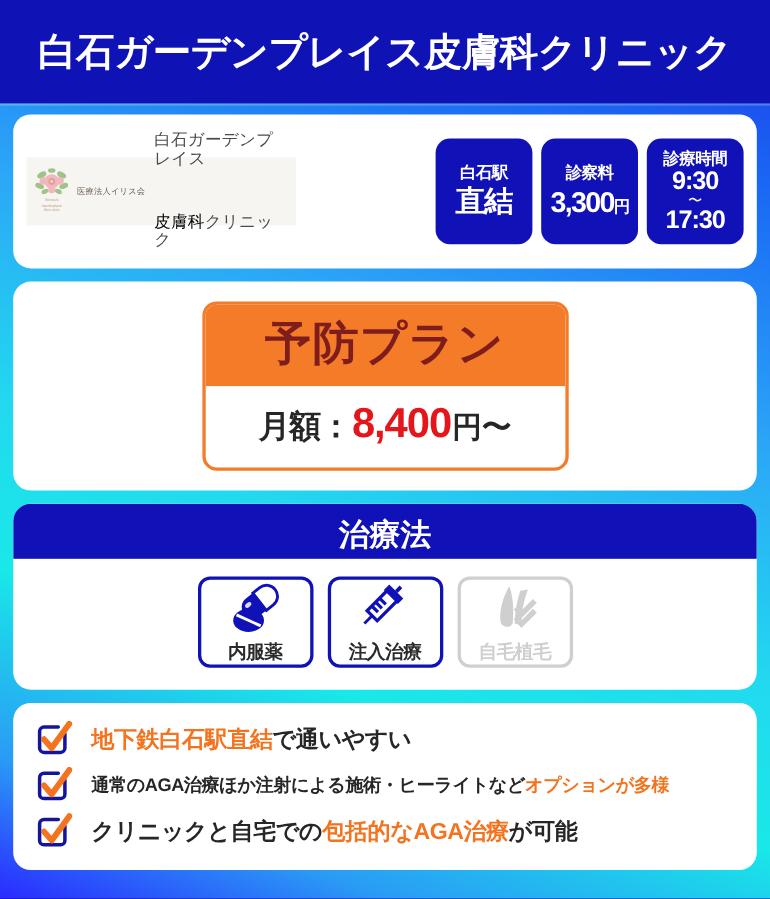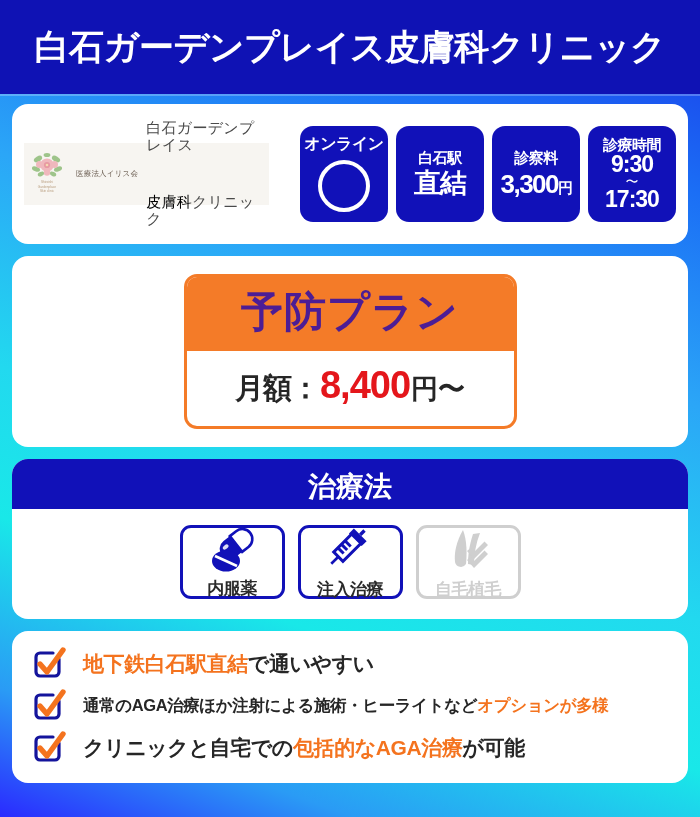--- a/index.html
+++ b/index.html
@@ -33,21 +33,21 @@
   
   .clinic-card{
     height:140px;display:flex;align-items:center;padding:0 12px;margin-bottom:12px;
   }
   .logo-box{
     flex:0 0 auto;width:245px;height:62px;background:#f7f5f1;
     display:flex;align-items:center;padding:0 6px;box-sizing:border-box;gap:6px;
   }
   .logo-mark{width:34px;height:44px;flex:0 0 auto;display:flex;flex-direction:column;align-items:center;}
   .logo-sub{font-size:3.2px;color:#b89d7e;line-height:1.45;text-align:center;margin-top:1px;}
-  .logo-corp{font-size:7.5px;color:#6a5c50;white-space:nowrap;letter-spacing:.2px;margin-left:6px;}
+  .logo-corp{font-size:7.5px;color:#6a5c50;white-space:nowrap;letter-spacing:.2px;}
   .logo-name{display:flex;flex-direction:column;line-height:1.12;margin-left:2px;gap:40px;}
   .logo-name-1{font-size:15px;color:#4a4a4a;font-family:"Liberation Serif","DejaVu Serif",serif;letter-spacing:.3px;}
   .logo-name-2{font-size:15px;font-family:"Liberation Serif","DejaVu Serif",serif;letter-spacing:.3px;}
   .logo-pink{color:#000000;}
   .logo-gray{color:#4a4a4a;}
 
   .badges{display:flex;gap:8px;margin-left:auto;}
   .badge{
     width:88px;height:96px;background:#1111b8;border-radius:13px;color:#fff;
     display:flex;flex-direction:column;align-items:center;justify-content:center;
@@ -61,40 +61,40 @@
   .badge-price small{font-size:15px;}
   .badge-time{font-size:23px;font-weight:bold;line-height:1.0;letter-spacing:-1px;}
   .badge-tilde{font-size:13px;line-height:.9;}
 
   
   .plan-card{padding:18px 0;margin-bottom:12px;display:flex;justify-content:center;}
   .plan-inner{
     width:327px;border:3px solid #f47b28;border-radius:13px;overflow:hidden;background:#fff;
   }
   .plan-head{
-    background:#f47b28;color:#4c1d95;font-size:42px;font-weight:bold;
+    background:#f47b28;color:#7f1d1d;font-size:42px;font-weight:bold;
     text-align:center;padding:7px 0 11px 0;letter-spacing:1px;
   }
   .plan-body{
     display:flex;align-items:baseline;justify-content:center;padding:13px 0 17px 0;
     color:#262626;font-weight:bold;white-space:nowrap;
   }
   .plan-m{font-size:29px;letter-spacing:-1px;}
   .plan-num{font-size:38px;color:#e4161b;letter-spacing:-1px;margin:0 1px;}
   .plan-yen{font-size:27px;}
 
   
   .treat-card{overflow:hidden;margin-bottom:12px;}
   .treat-head{
     background:#1111b8;color:#fff;text-align:center;font-size:28px;font-weight:bold;
     padding:9px 0 3px 0;
   }
   .treat-row{display:flex;justify-content:center;gap:13px;padding:16px 0 20px 0;}
   .treat-item{
-    width:105px;height:74px;border:3px solid #1111b8;border-radius:11px;
+    width:105px;height:83px;border:3px solid #1111b8;border-radius:11px;
     display:flex;flex-direction:column;align-items:center;justify-content:center;gap:2px;
     box-sizing:border-box;background:#fff;
   }
   .treat-item.disabled{border-color:#cfcfcf;}
   .treat-ico{height:54px;display:flex;align-items:center;justify-content:center;}
   .treat-label{font-size:17px;font-weight:bold;color:#2a2a2a;letter-spacing:-.5px;}
   .treat-item.disabled .treat-label{color:#cfcfcf;}
 
   
   .check-card{padding:12px 0 14px 0;}
@@ -147,24 +147,20 @@
         </div>
         <div class="logo-corp">医療法人イリス会</div>
         <div class="logo-name">
           <div class="logo-name-1">白石ガーデンプレイス</div>
           <div class="logo-name-2"><span class="logo-pink">皮膚科</span><span class="logo-gray">クリニック</span></div>
         </div>
       </div>
 
       <div class="badges">
 
-        <div class="badge">
-          <div class="badge-label">オンライン</div>
-          <div class="badge-circle"></div>
-        </div>
 
         <div class="badge">
           <div class="badge-label sm">白石駅</div>
           <div class="badge-big">直結</div>
         </div>
 
         <div class="badge">
           <div class="badge-label sm">診察料</div>
           <div class="badge-price"><span>3,300</span><small>円</small></div>
         </div>

